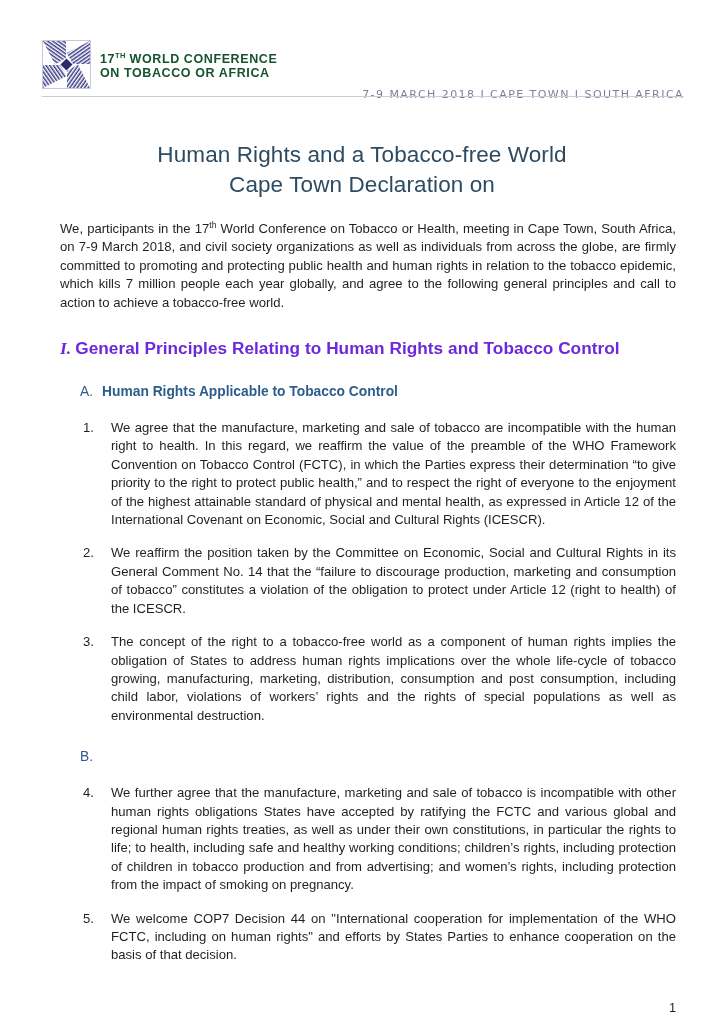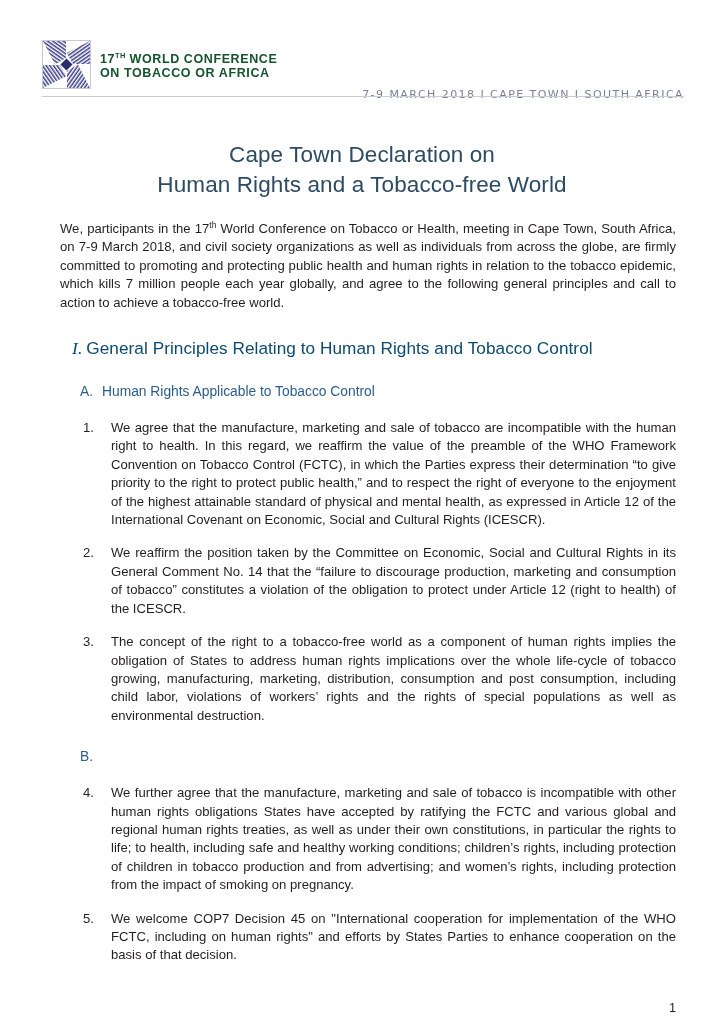--- a/index.html
+++ b/index.html
@@ -114,45 +114,45 @@
     line-height: 18.4px;
     color: #231f20;
   }
   p.intro sup {
     font-size: 8.6px;
     vertical-align: super;
     line-height: 0;
   }
 
   h2.section {
-    margin: 25px 0 0 12px;
+    margin: 25px 0 0 0;
     font-size: 17.2px;
-    font-weight: normal;
+    font-weight: bold;
     line-height: 23px;
-    color: #0c4a6e;
+    color: #6d28d9;
     letter-spacing: 0.05px;
   }
   h2.section .numeral {
     font-family: "Liberation Serif", serif;
     font-style: italic;
     font-size: 17.5px;
     padding-right: 4px;
   }
 
   h3.subsection {
     margin: 22px 0 0 20px;
     font-size: 13.8px;
     font-weight: bold;
     line-height: 19px;
     color: #2d5d8c;
     display: flex;
     gap: 9px;
   }
   h3.subsection .sub-letter { font-weight: normal; }
-  h3.subsection .sub-text { font-weight: normal; }
+  h3.subsection .sub-text { font-weight: bold; }
 
   ol.items {
     list-style: none;
     margin: 0;
     padding: 0;
   }
   li.item {
     display: flex;
     margin: 15px 0 0 0;
     padding-left: 23px;
@@ -227,22 +227,22 @@
     </div>
 
     <div class="header-right">
       <div class="datearea">7-9 MARCH 2018  I  CAPE TOWN  I  SOUTH AFRICA</div>
     </div>
 
     <div class="rule-top"></div>
   </div>
 
   <div class="doc-title">
+    <span class="line">Human Rights and a Tobacco-free World</span>
     <span class="line">Cape Town Declaration on</span>
-    <span class="line">Human Rights and a Tobacco-free World</span>
   </div>
 
   <div class="content">
 
     <p class="intro"><span>We, participants in the 17</span><sup>th</sup><span> World Conference on Tobacco or Health, meeting in Cape Town, South Africa, on 7-9 March 2018, and civil society organizations as well as individuals from across the globe, are firmly committed to promoting and protecting public health and human rights in relation to the tobacco epidemic, which kills 7 million people each year globally, and agree to the following general principles and call to action to achieve a tobacco-free world.</span></p>
 
     <h2 class="section"><span class="numeral">I.</span><span>General Principles Relating to Human Rights and Tobacco Control</span></h2>
 
     <h3 class="subsection">
       <span class="sub-letter">A.</span>
@@ -268,21 +268,21 @@
       <span class="sub-letter">B.</span>
     </h3>
 
     <ol class="items">
       <li class="item">
         <span class="num">4.</span>
         <span class="body-text">We further agree that the manufacture, marketing and sale of tobacco is incompatible with other human rights obligations States have accepted by ratifying the FCTC and various global and regional human rights treaties, as well as under their own constitutions, in particular the rights to life; to health, including safe and healthy working conditions; children’s rights, including protection of children in tobacco production and from advertising; and women’s rights, including protection from the impact of smoking on pregnancy.</span>
       </li>
       <li class="item">
         <span class="num">5.</span>
-        <span class="body-text">We welcome COP7 Decision 45 on "International cooperation for implementation of the WHO FCTC, including on human rights" and efforts by States Parties to enhance cooperation on the basis of that decision.</span>
+        <span class="body-text">We welcome COP7 Decision 44 on "International cooperation for implementation of the WHO FCTC, including on human rights" and efforts by States Parties to enhance cooperation on the basis of that decision.</span>
       </li>
     </ol>
 
   </div>
 
   <div class="page-number">1</div>
 
 </div>
 
 </body></html>

